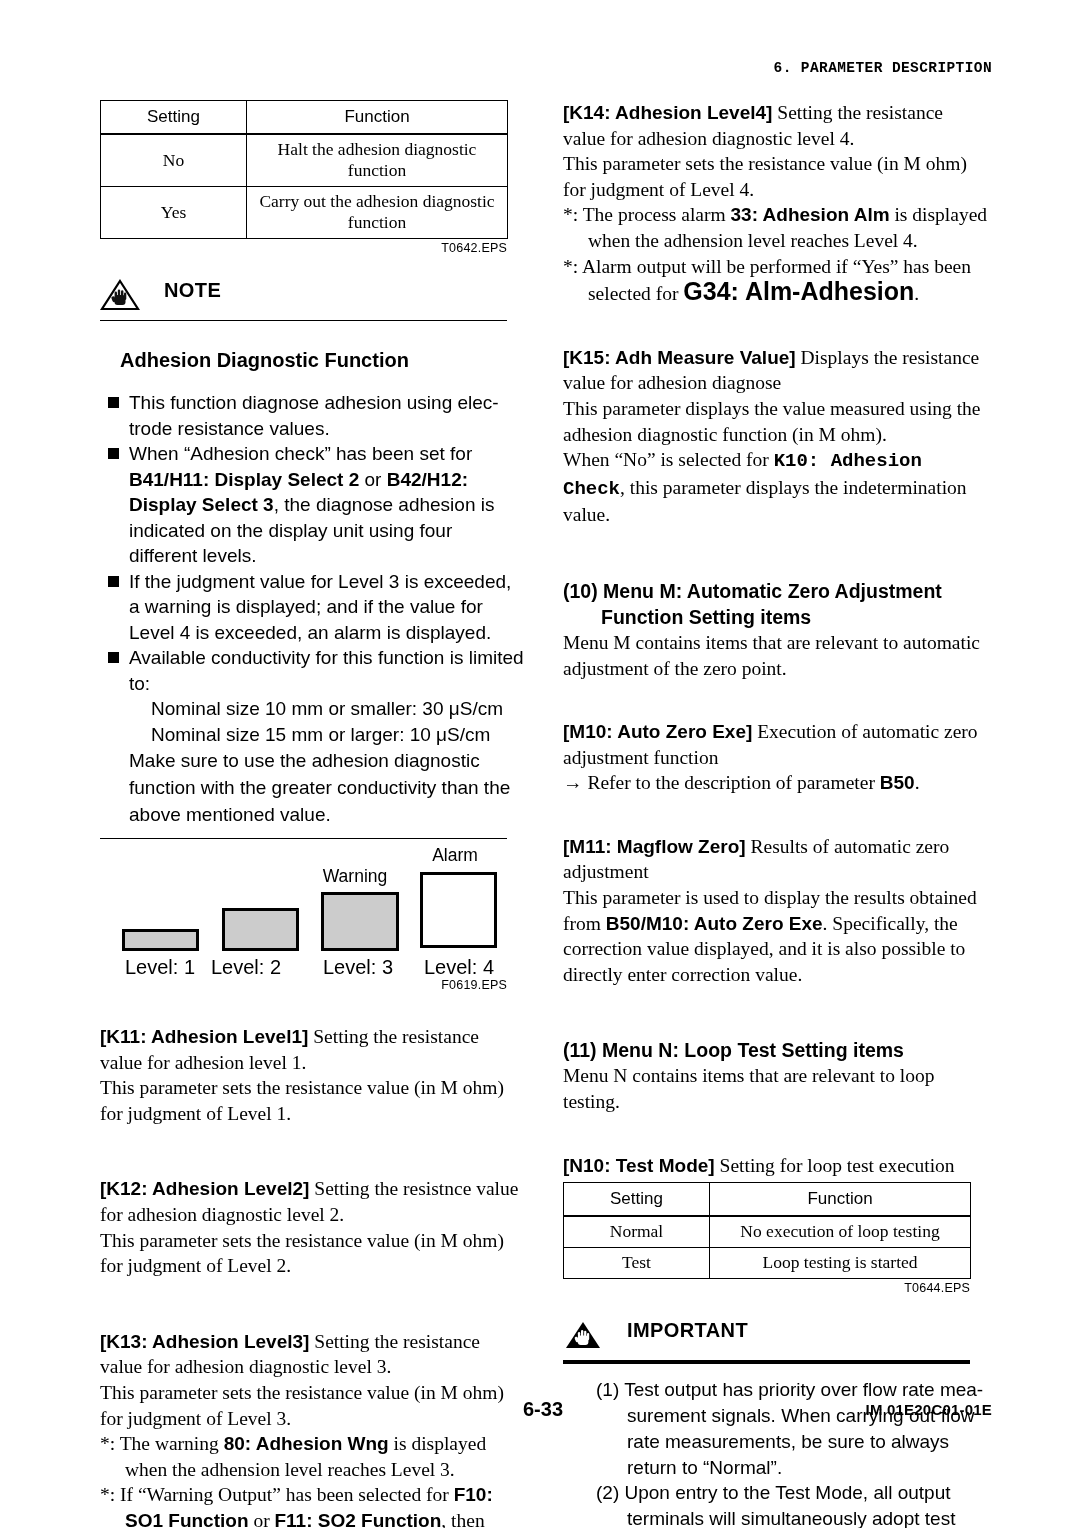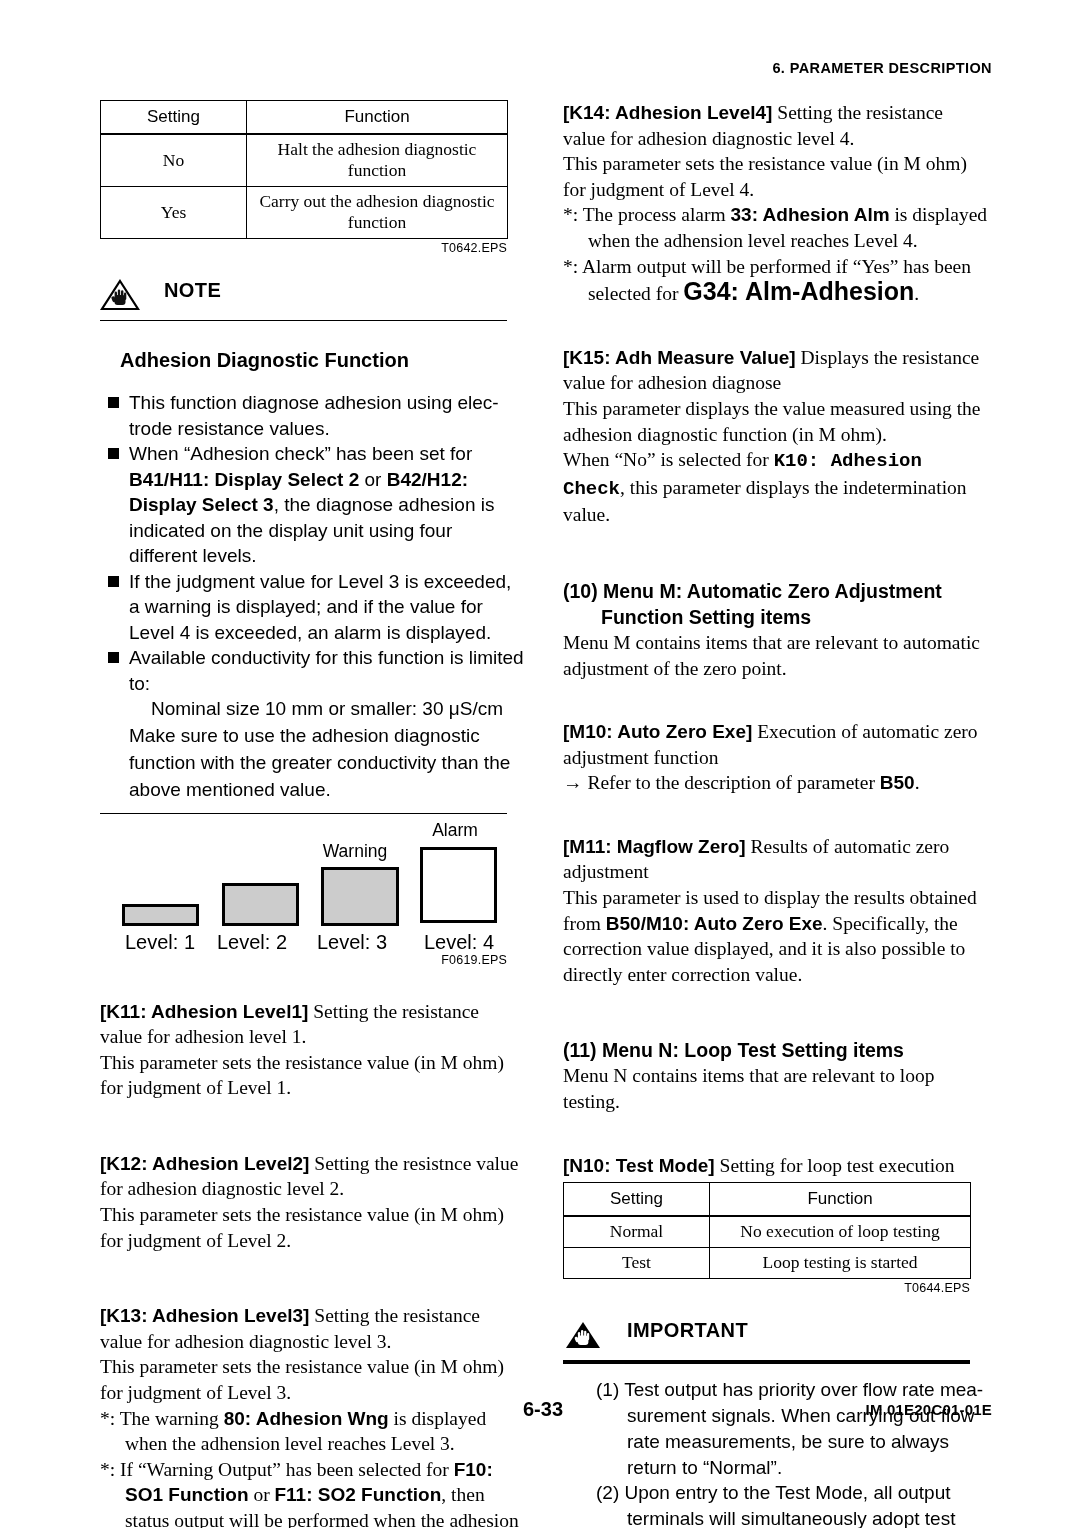--- a/index.html
+++ b/index.html
@@ -21,21 +21,21 @@
     width: 1080px;
     height: 1528px;
     overflow: hidden;
   }
 
   
   .running-header {
     position: absolute;
     top: 60px;
     right: 88px;
-    font-family: Liberation Sans, sans-serif;
+    font-family: Liberation Mono, monospace;
     font-weight: bold;
     font-size: 14.5px;
     letter-spacing: 0.4px;
     white-space: nowrap;
   }
 
   
   .col {
     position: absolute;
     top: 100px;
@@ -319,38 +319,39 @@
         <span class="bullet-sq"></span>
         <span class="bullet-text"><span>If the judgment value for Level 3 is exceeded, a warning is displayed; and if the value for Level 4 is exceeded, an alarm is displayed.</span></span>
       </div>
 
       <div class="bullet-item">
         <span class="bullet-sq"></span>
         <span class="bullet-text"><span>Available conductivity for this function is limited to:</span></span>
       </div>
 
       <div class="sub-line">Nominal size 10 mm or smaller: 30 μS/cm</div>
+      <div class="sub-line">Nominal size 15 mm or larger: 10 μS/cm</div>
       <div class="plain-line">Make sure to use the adhesion diagnostic function with the greater conductivity than the above mentioned value.</div>
     </div>
     <div class="rule-close"></div>
 
     <div class="gap-s"></div>
     <div class="levelfig">
 
       <div class="lvl-top" style="left:200px;width:110px;top:16px;">Warning</div>
       <div class="lvl-top" style="left:300px;width:110px;top:-5px;">Alarm</div>
 
       <div class="lvl-box" style="left:22px;top:79px;width:77px;height:22px;background:#cccccc;"></div>
       <div class="lvl-box" style="left:122px;top:58px;width:77px;height:43px;background:#cccccc;"></div>
       <div class="lvl-box" style="left:221px;top:42px;width:78px;height:59px;background:#cccccc;"></div>
       <div class="lvl-box" style="left:320px;top:22px;width:77px;height:76px;background:#ffffff;"></div>
 
       <div class="lvl-cap" style="left:5px;width:110px;top:106px;">Level: 1</div>
-      <div class="lvl-cap" style="left:97px;width:110px;top:106px;">Level: 2</div>
-      <div class="lvl-cap" style="left:197px;width:110px;top:106px;">Level: 3</div>
+      <div class="lvl-cap" style="left:91px;width:110px;top:106px;">Level: 2</div>
+      <div class="lvl-cap" style="left:203px;width:110px;top:106px;">Level: 3</div>
       <div class="lvl-cap" style="left:304px;width:110px;top:106px;">Level: 4</div>
 
       <div class="eps-id" style="position:absolute;top:126px;left:0;">F0619.EPS</div>
     </div>
 
     <div class="gap-m"></div>
 
     <p class="param-head"><span class="tag">[K11: Adhesion Level1]</span><span> Setting the resistance value for adhesion level 1.</span></p>
     <p class="serif-p">This parameter sets the resistance value (in M ohm) for judgment of Level 1.</p>
 

